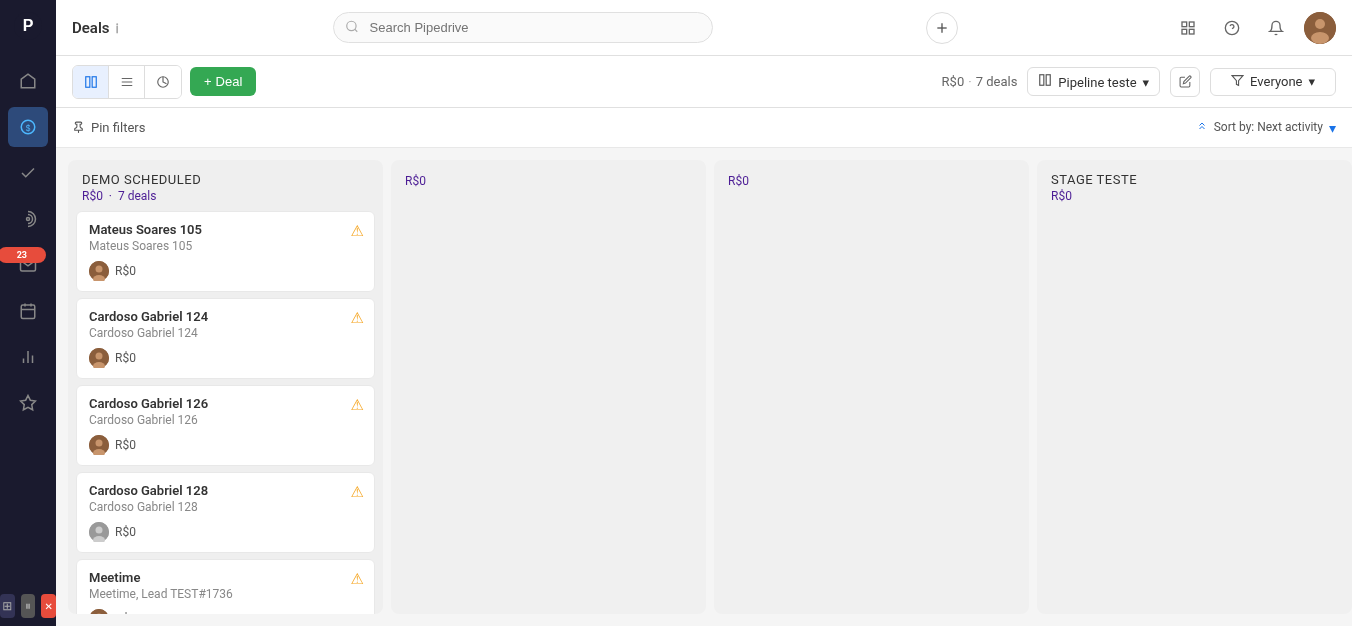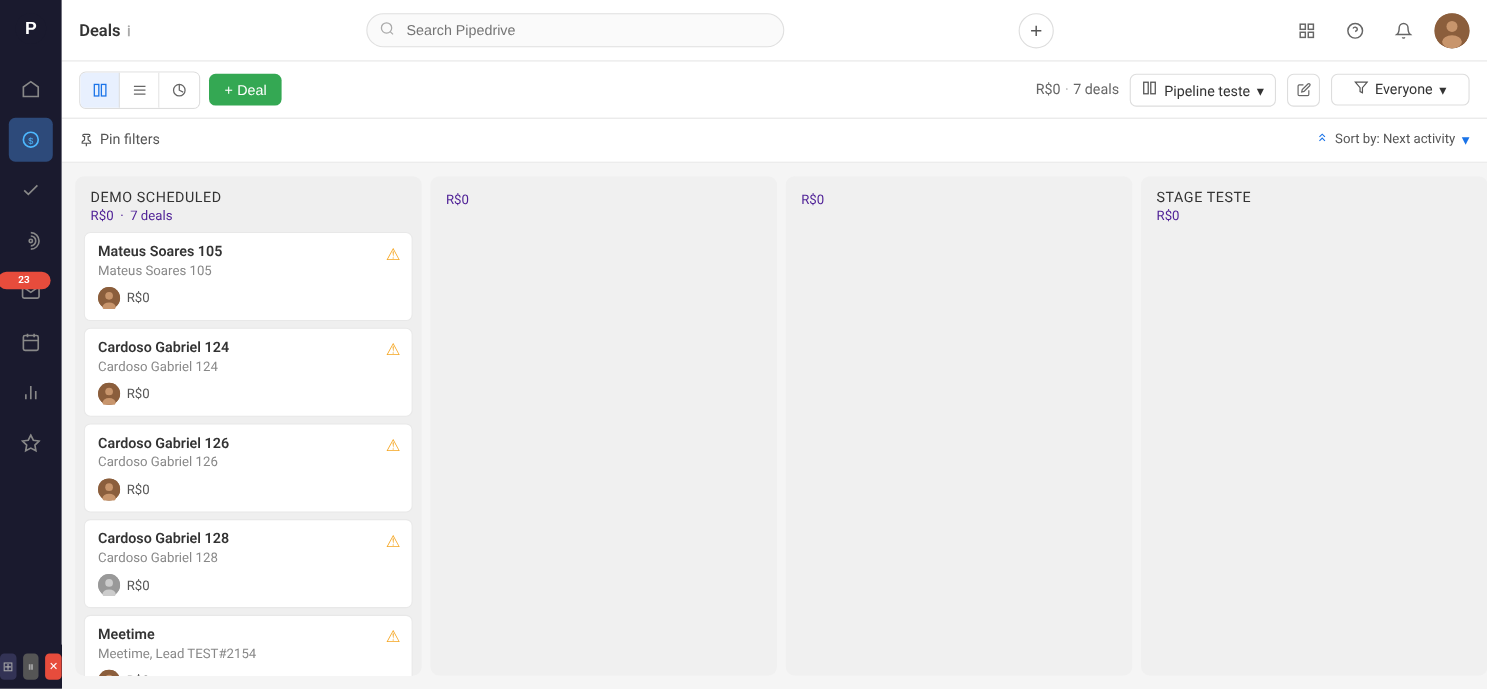--- a/index.html
+++ b/index.html
@@ -708,21 +708,21 @@
                   <ellipse cx="10" cy="18" rx="6" ry="4" fill="#ccc"></ellipse>
                 </svg>
             </div>
             <span class="deal-value">R$0</span>
           </div>
           <span class="warning-icon">⚠</span>
         </div>
 
         <div class="deal-card">
           <div class="deal-name">Meetime</div>
-          <div class="deal-contact">Meetime, Lead TEST#2154</div>
+          <div class="deal-contact">Meetime, Lead TEST#1736</div>
           <div class="deal-footer">
             <div class="deal-avatar">
               <svg width="20" height="20" viewBox="0 0 20 20">
                   <circle cx="10" cy="10" r="10" fill="#8B5E3C"></circle>
                   <circle cx="10" cy="8" r="3.5" fill="#c8956c"></circle>
                   <ellipse cx="10" cy="18" rx="6" ry="4" fill="#c8956c"></ellipse>
                 </svg>
             </div>
             <span class="deal-value">R$0</span>
           </div>

